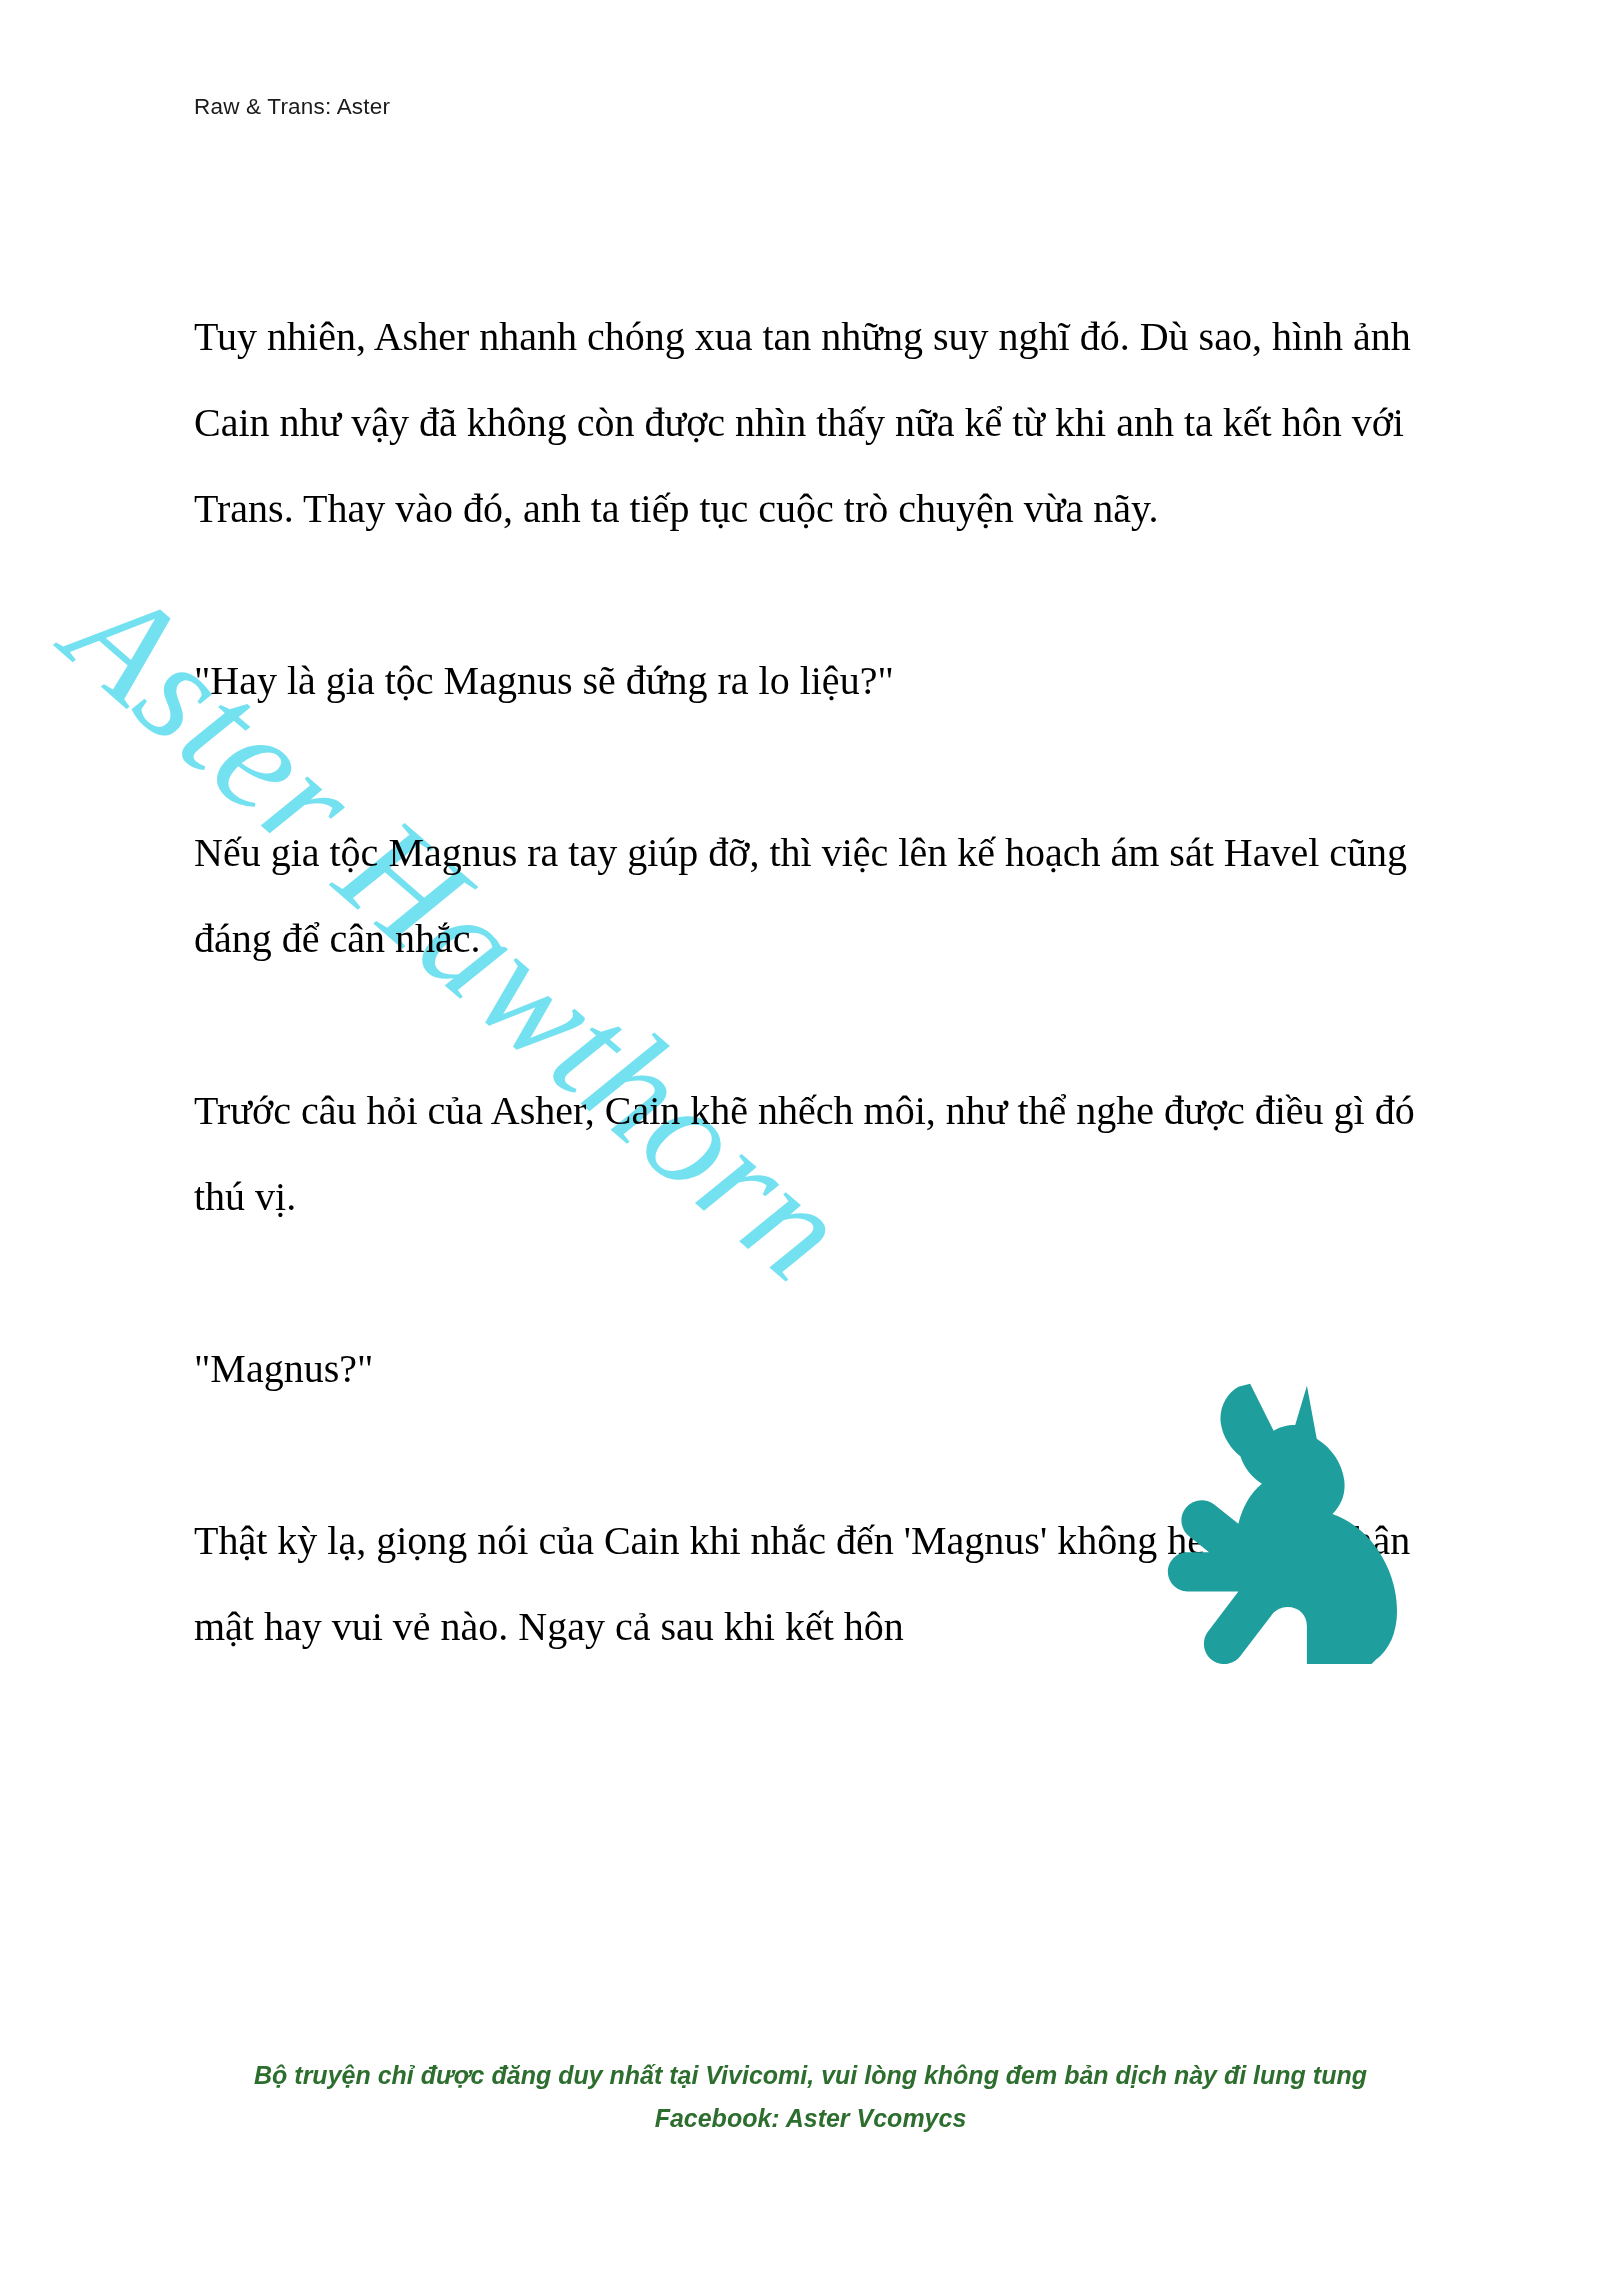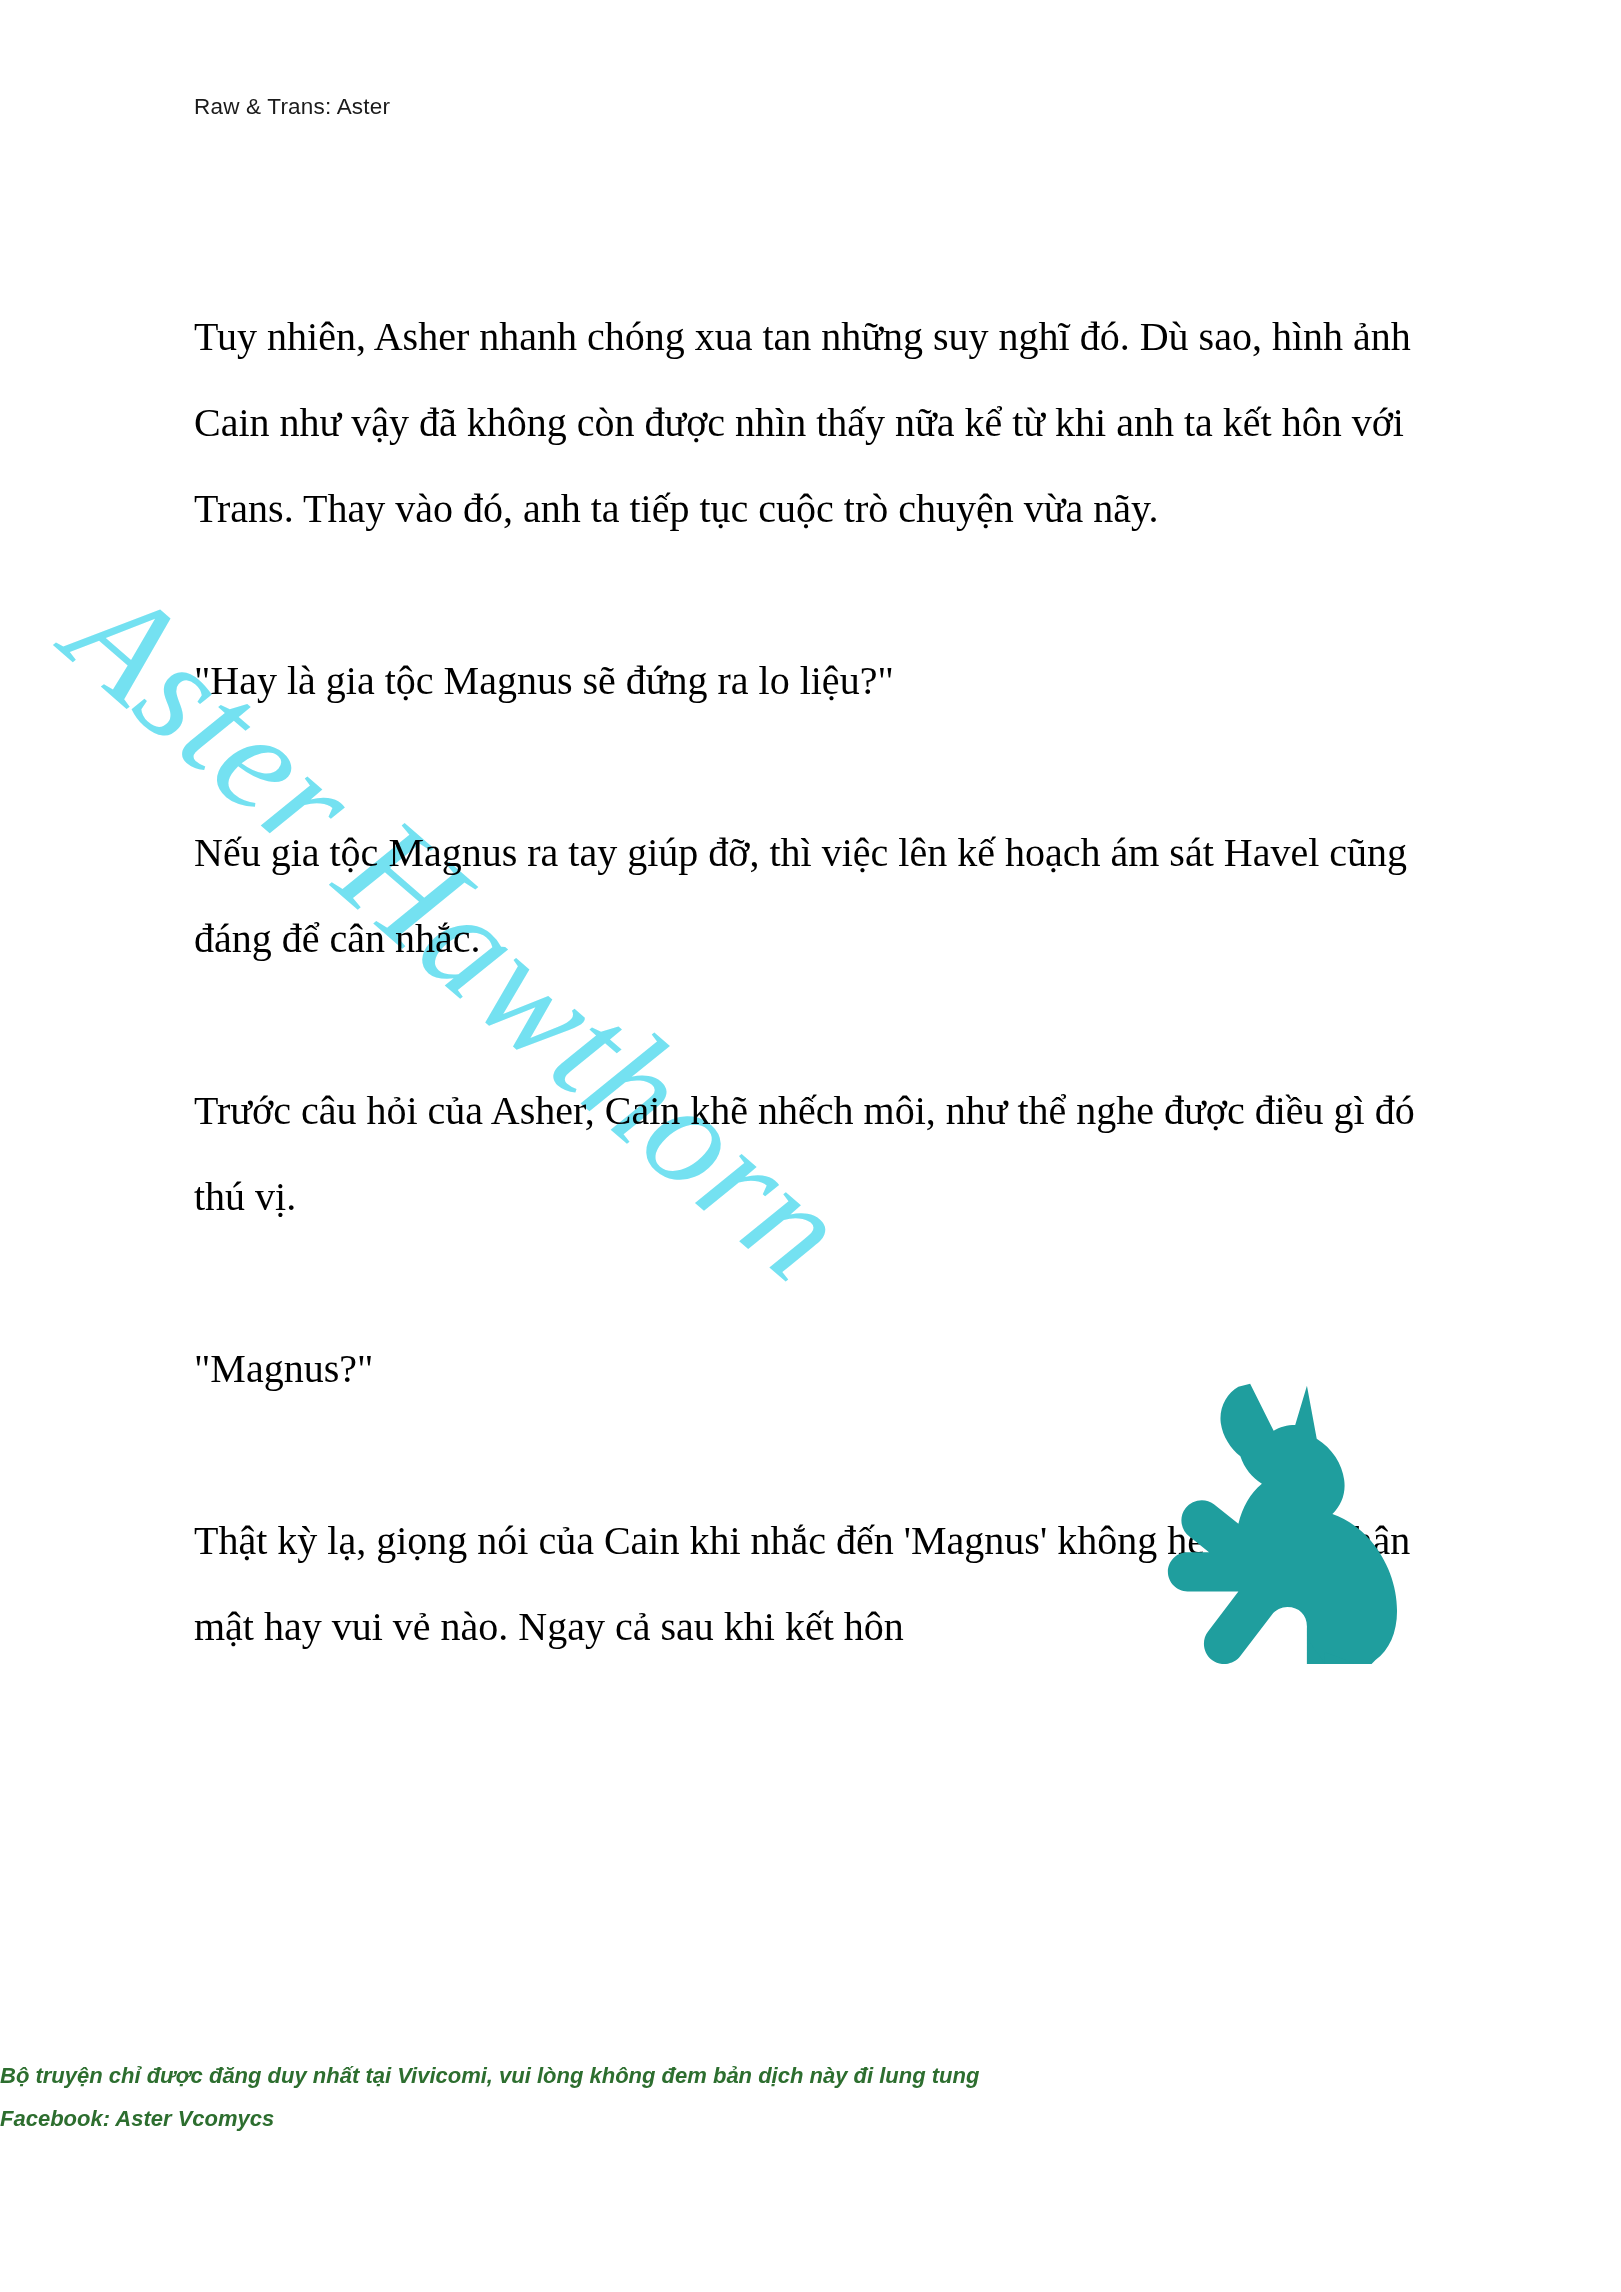--- a/index.html
+++ b/index.html
@@ -79,24 +79,25 @@
     z-index: 4;
     pointer-events: none;
   }
 
   
   .footer-note {
     position: absolute;
     left: 0;
     right: 0;
     top: 2054px;
+    text-align: center;
     font-family: "Liberation Sans", "DejaVu Sans", sans-serif;
     font-style: italic;
     font-weight: bold;
-    font-size: 22px;
+    font-size: 25px;
     line-height: 43px;
     color: #2d6e2f;
     z-index: 5;
   }
   .footer-note div { white-space: nowrap; }
 
   
   .logo {
     position: absolute;
     left: 25.5px;

